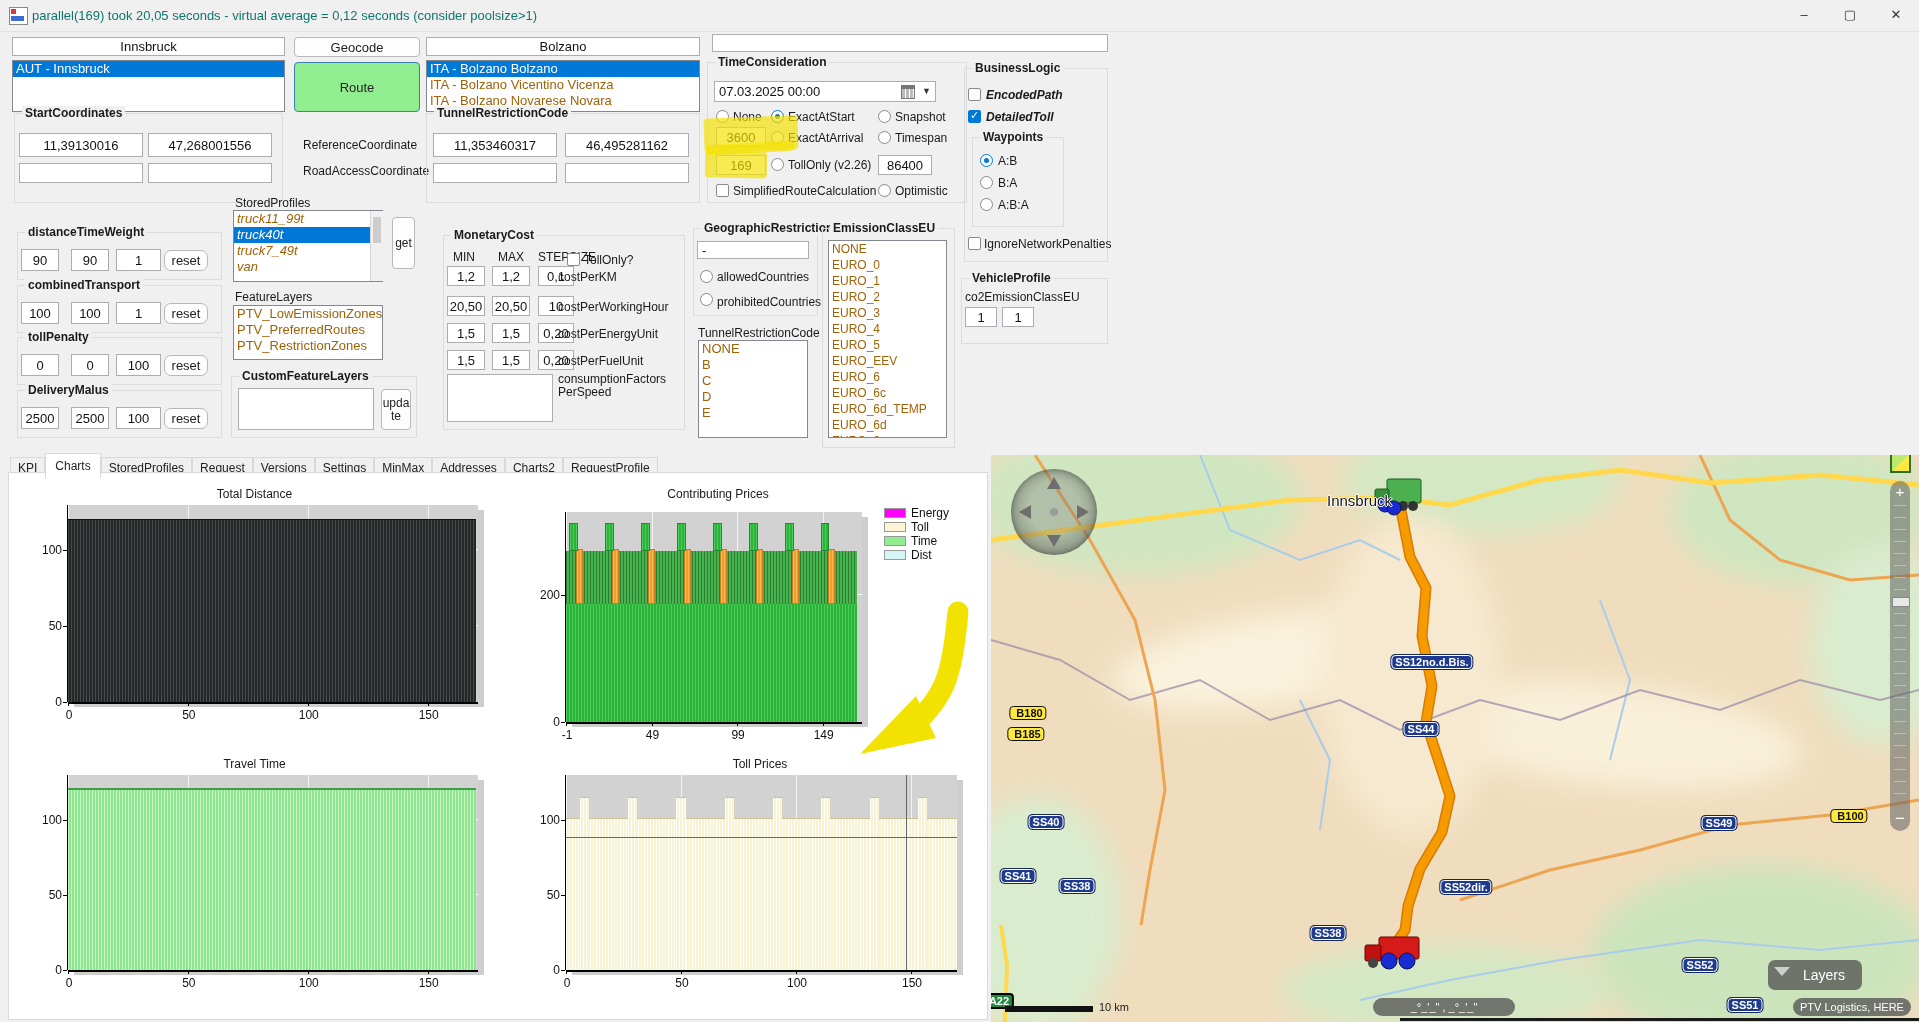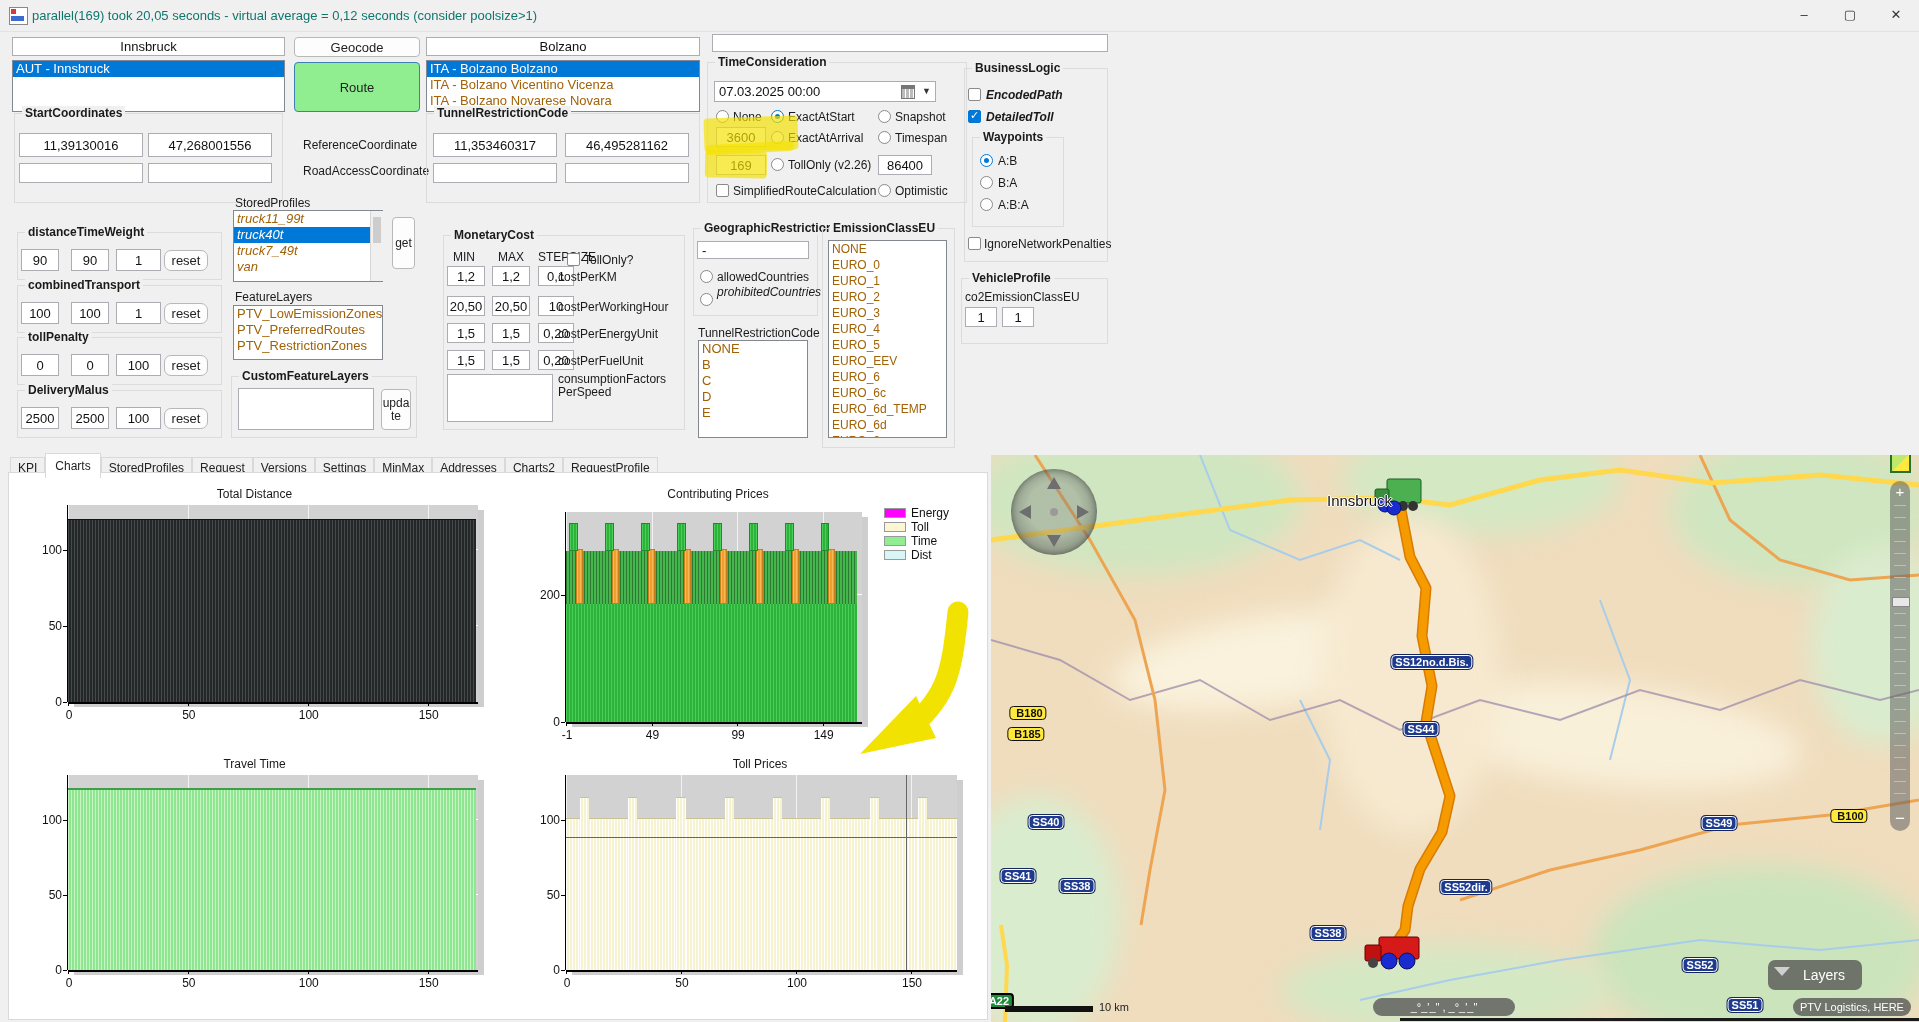--- a/index.html
+++ b/index.html
@@ -238,21 +238,21 @@
 <div class="abs radio" style="left:878px;top:184px;"></div>
 <div class="abs lbl" style="left:895px;top:184px;">Optimistic</div>
 
 <div class="abs group" style="left:693px;top:228px;width:125px;height:88px;">
   <span class="glabel">GeographicRestriction</span>
 </div>
 <div class="abs tb left" style="left:697px;top:241px;width:112px;height:18px;">-</div>
 <div class="abs radio" style="left:700px;top:270px;"></div>
 <div class="abs lbl" style="left:717px;top:270px;">allowedCountries</div>
 <div class="abs radio" style="left:700px;top:293px;"></div>
-<div class="abs lbl" style="left:717px;top:285px;font-style:italic;">prohibitedCountries</div>
+<div class="abs lbl" style="left:717px;top:295px;">prohibitedCountries</div>
 
 <div class="abs lbl" style="left:698px;top:326px;">TunnelRestrictionCode</div>
 <div class="abs list" style="left:698px;top:340px;width:110px;height:98px;">
     <div class="li">NONE</div>
     <div class="li">B</div>
     <div class="li">C</div>
     <div class="li">D</div>
     <div class="li">E</div>
   </div>
 

